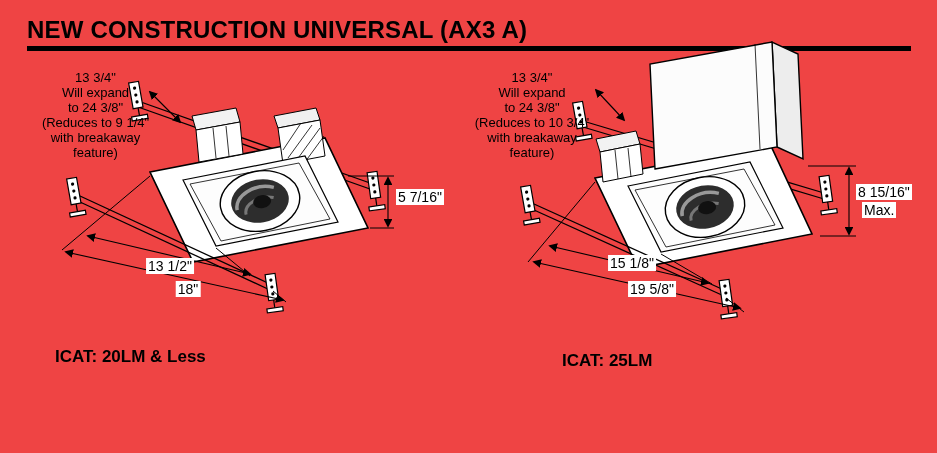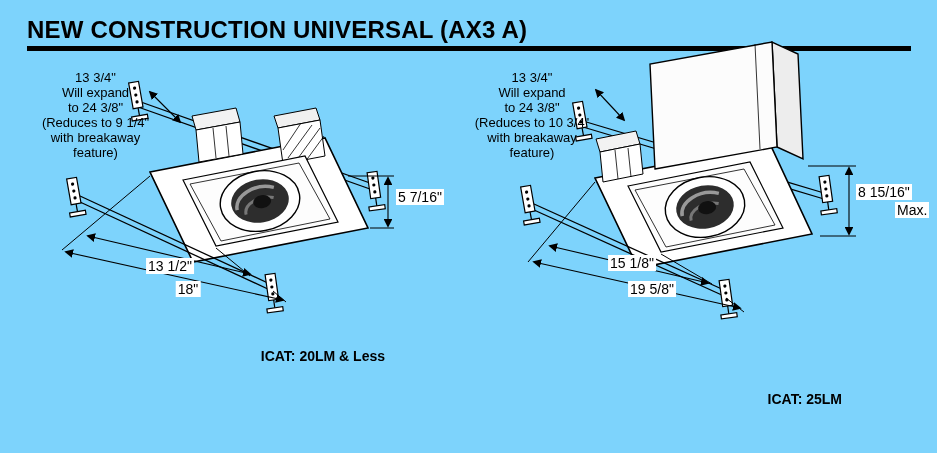--- a/index.html
+++ b/index.html
@@ -1,24 +1,24 @@
 <!DOCTYPE html>
 <html><head>
 <meta charset="utf-8">
 <style>
   html,body{margin:0;padding:0;background:#fff;}
-  .page{position:relative;width:937px;height:453px;background:#7dd3fc;overflow:hidden;
+  .page{position:relative;width:937px;height:453px;background:#ef4444;overflow:hidden;
         font-family:"Liberation Sans",sans-serif;color:#000;}
   .title{position:absolute;left:27px;top:16px;font-size:24px;font-weight:bold;letter-spacing:.2px;white-space:nowrap;}
   .title-rule{position:absolute;left:27px;top:46px;width:884px;height:5px;background:#000;}
   .art{position:absolute;left:0;top:0;}
   .note{position:absolute;font-size:13px;line-height:15px;text-align:center;}
   .dim{position:absolute;font-size:14px;background:#fff;padding:0 2px;white-space:nowrap;}
   .dim.center{transform:translateX(-50%);}
-  .caption{position:absolute;font-weight:bold;font-size:14px;line-height:25px;text-align:right;}
+  .caption{position:absolute;font-weight:bold;font-size:17px;line-height:25px;text-align:left;}
   .bar{stroke:#000;stroke-width:1.3;}
   .thin{stroke:#000;stroke-width:1;}
   .dimline{stroke:#000;stroke-width:1.1;}
   .hatch{stroke:#000;stroke-width:.8;}
 </style>
 </head>
 <body>
 
 <div class="page">
 
@@ -177,20 +177,20 @@
 
   <div class="note" style="left:462px;top:70px;width:140px;">
     <div>13 3/4"</div>
     <div>Will expand</div>
     <div>to 24 3/8"</div>
     <div>(Reduces to 10 3/4"</div>
     <div>with breakaway</div>
     <div>feature)</div>
   </div>
   <div class="dim" style="left:856px;top:184px;">8 15/16"</div>
-  <div class="dim" style="left:862px;top:202px;margin-left:33px;">Max.</div>
+  <div class="dim" style="left:862px;top:202px;">Max.</div>
   <div class="dim center" style="left:632px;top:255px;">15 1/8"</div>
   <div class="dim center" style="left:652px;top:281px;">19 5/8"</div>
-  <div class="caption" style="left:562px;top:348px;width:280px;margin-top:39px;">
+  <div class="caption" style="left:562px;top:348px;width:280px;">
     <div>ICAT: 25LM</div>
   </div>
 
 </div>
 
 </body></html>

